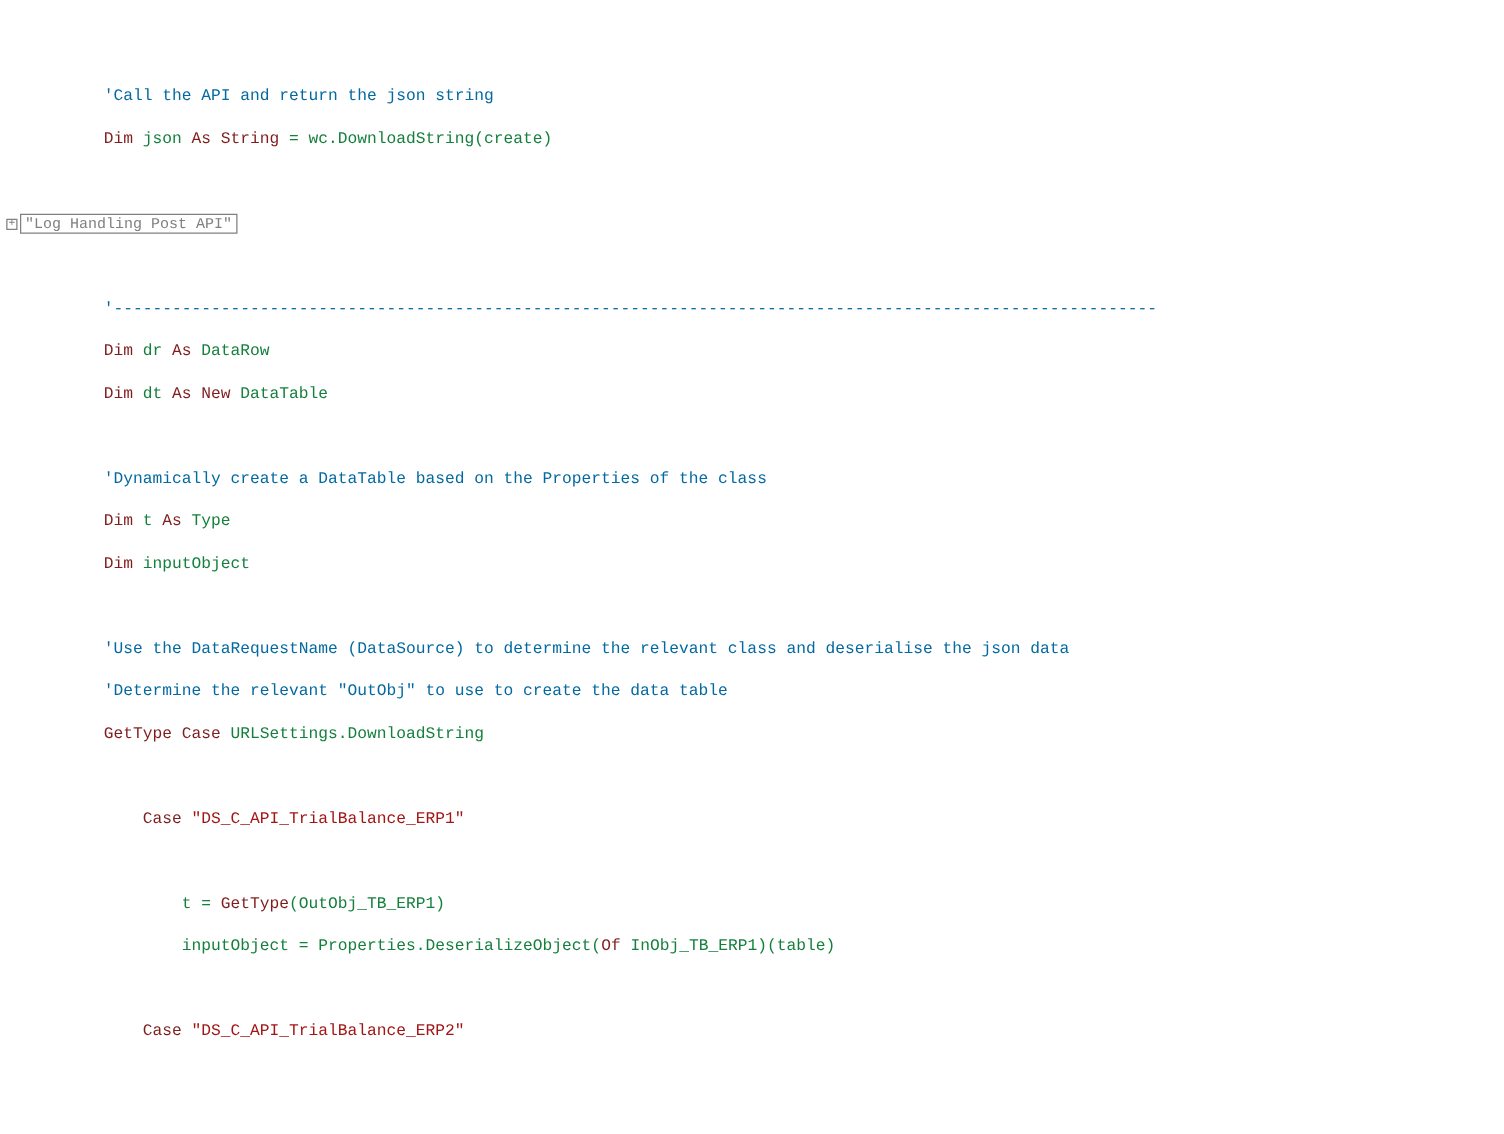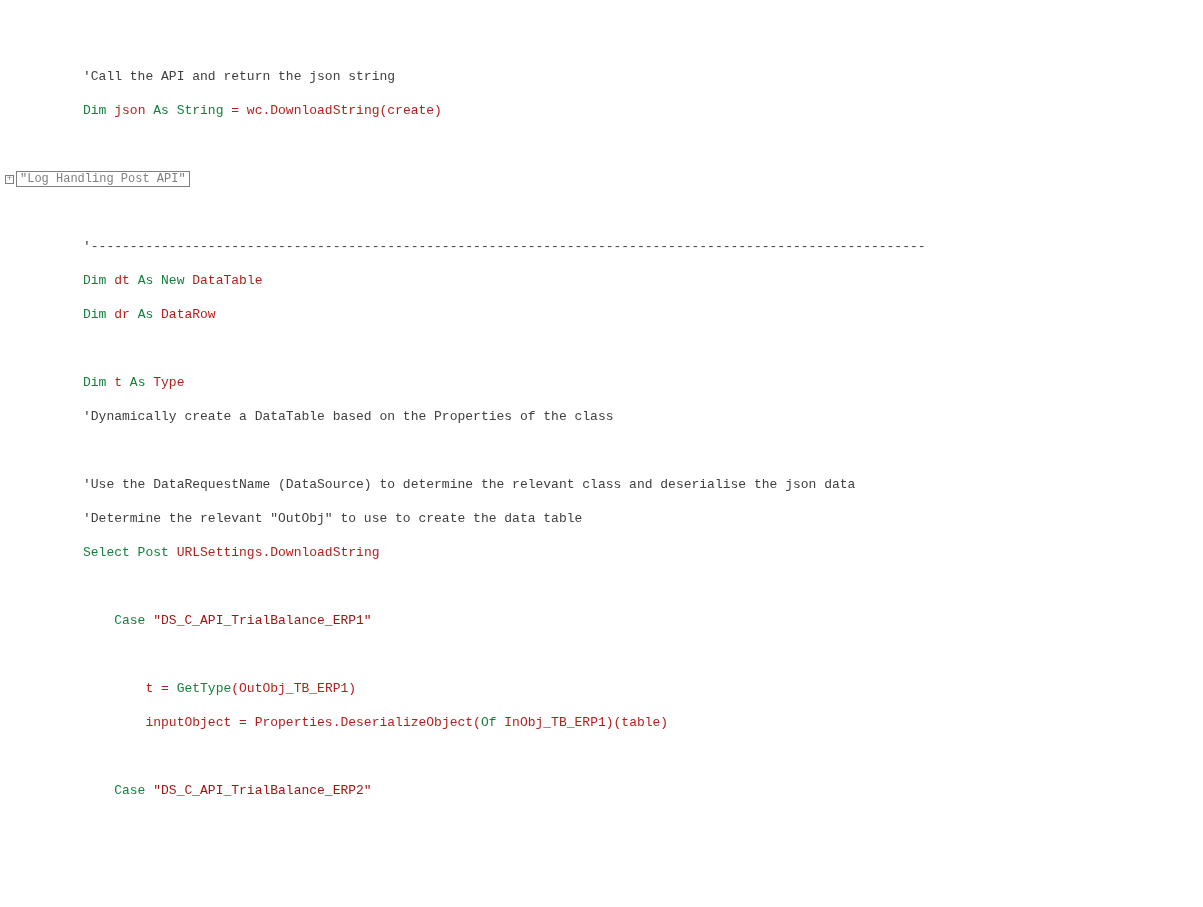--- a/index.html
+++ b/index.html
@@ -8,24 +8,24 @@
     font-family: Consolas, 'Courier New', monospace;
     font-size: 13px;
     line-height: 17px;
     color: #000000;
     white-space: pre;
     padding: 0;
     width: 1203px;
   }
   .editor { padding-left: 5px; position: relative; }
   .line { display: block; }
-  .kw { color: #15803d; }
+  .kw { color: #7f1d1d; }
   .str { color: #a31515; }
-  .cmt { color: #404040; }
-  .plain { color: #b91c1c; }
+  .cmt { color: #0369a1; }
+  .plain { color: #15803d; }
   .fold-region {
     border: 1px solid #808080;
     padding: 0 3px;
     background: #ffffff;
     color: #808080;
     display: inline-block;
     line-height: 14px;
     font-size: 12px;
   }
   .fold-glyph {
@@ -46,29 +46,30 @@
 <body>
 
 
 <div class="editor">
 <span class="line">          <span class="cmt">'Call the API and return the json string</span></span>
 <span class="line">          <span class="kw">Dim</span><span class="plain"> json </span><span class="kw">As String</span><span class="plain"> = wc.DownloadString(create)</span></span>
 <span class="line"> </span>
 <span class="line gutter-line"><span class="fold-glyph">+</span><span class="fold-region">"Log Handling Post API"</span></span>
 <span class="line"> </span>
 <span class="line">          <span class="cmt">'-----------------------------------------------------------------------------------------------------------</span></span>
+<span class="line">          <span class="kw">Dim</span><span class="plain"> dr </span><span class="kw">As</span><span class="plain"> DataRow</span></span>
 <span class="line">          <span class="kw">Dim</span><span class="plain"> dt </span><span class="kw">As</span><span class="plain"> </span><span class="kw">New</span><span class="plain"> DataTable</span></span>
-<span class="line">          <span class="kw">Dim</span><span class="plain"> dr </span><span class="kw">As</span><span class="plain"> DataRow</span></span>
 <span class="line"> </span>
+<span class="line">          <span class="cmt">'Dynamically create a DataTable based on the Properties of the class</span></span>
 <span class="line">          <span class="kw">Dim</span><span class="plain"> t </span><span class="kw">As</span><span class="plain"> Type</span></span>
-<span class="line">          <span class="cmt">'Dynamically create a DataTable based on the Properties of the class</span></span>
+<span class="line">          <span class="kw">Dim</span><span class="plain"> inputObject</span></span>
 <span class="line"> </span>
 <span class="line">          <span class="cmt">'Use the DataRequestName (DataSource) to determine the relevant class and deserialise the json data</span></span>
 <span class="line">          <span class="cmt">'Determine the relevant "OutObj" to use to create the data table</span></span>
-<span class="line">          <span class="kw">Select Post</span><span class="plain"> URLSettings.DownloadString</span></span>
+<span class="line">          <span class="kw">GetType Case</span><span class="plain"> URLSettings.DownloadString</span></span>
 <span class="line"> </span>
 <span class="line">              <span class="kw">Case</span><span class="str"> "DS_C_API_TrialBalance_ERP1"</span></span>
 <span class="line"> </span>
 <span class="line">                  <span class="plain">t = </span><span class="kw">GetType</span><span class="plain">(OutObj_TB_ERP1)</span></span>
 <span class="line">                  <span class="plain">inputObject = Properties.DeserializeObject(</span><span class="kw">Of</span><span class="plain"> InObj_TB_ERP1)(table)</span></span>
 <span class="line"> </span>
 <span class="line">              <span class="kw">Case</span><span class="str"> "DS_C_API_TrialBalance_ERP2"</span></span>
 
 
 

